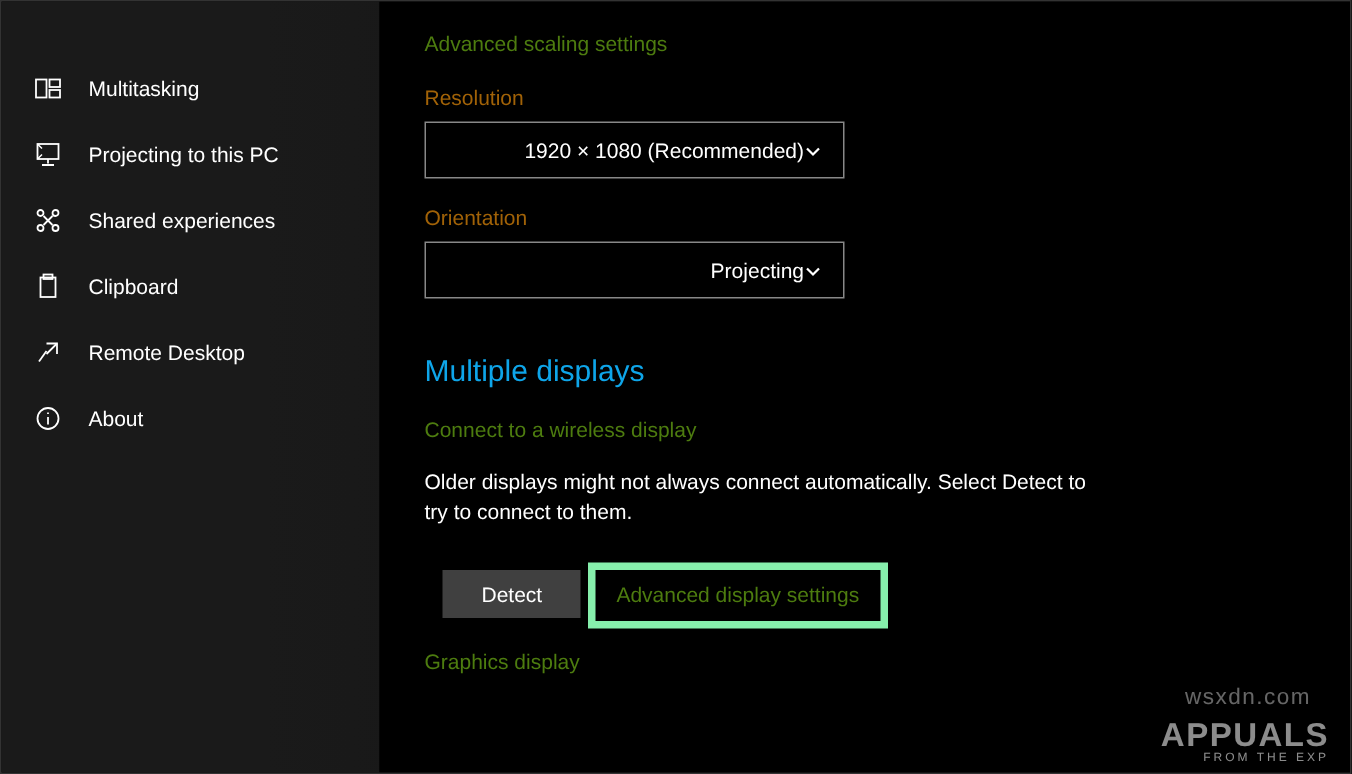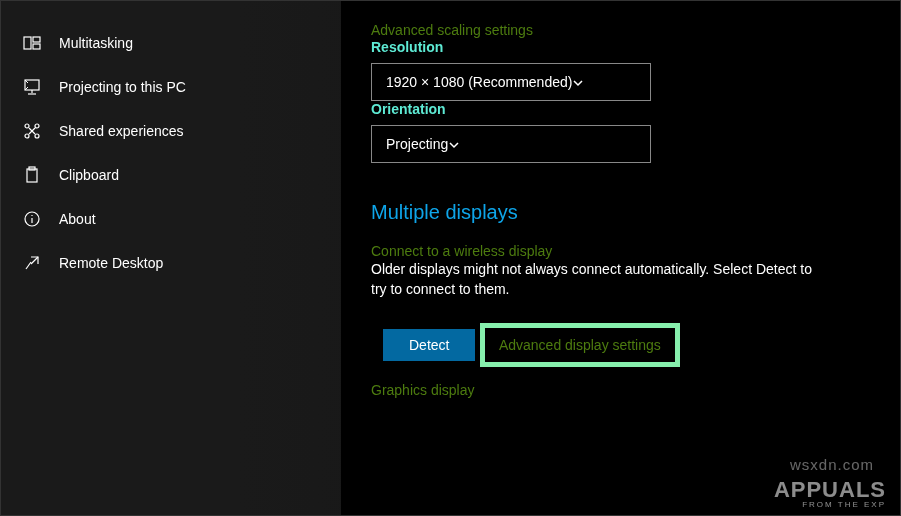--- a/index.html
+++ b/index.html
@@ -10,23 +10,23 @@
     }
     body {
       width: 901px;
       height: 516px;
       background: #000;
       display: flex;
       overflow: hidden;
       border: 1px solid #333;
     }
     .sidebar {
-      width: 340px;
+      width: 252px;
       background: linear-gradient(to right, #1a1a1a 0%, #1a1a1a 70%, rgba(26,26,26,0.95) 100%);
-      padding-top: 20px;
+      padding-top: 36px;
       text-align: center;
     }
     .sidebar-item {
       display: flex;
       align-items: center;
       padding: 13px 22px;
       color: #fff;
       font-size: 14px;
       cursor: pointer;
     }
@@ -53,34 +53,34 @@
       color: #fff;
       position: relative;
     }
     .link {
       color: #4d7c0f;
       font-size: 14px;
       cursor: pointer;
       display: inline-block;
     }
     .field-label {
-      color: #5eead4;
-      font-size: 14px;
+      color: #a16207;
+      font-size: 14px;
+      margin-top: 18px;
       margin-bottom: 8px;
-      font-weight: bold;
     }
     .dropdown {
       width: 280px;
       border: 1px solid #888;
       background: #000;
       color: #fff;
       padding: 10px 14px;
       font-size: 14px;
       display: flex;
-      justify-content: flex-start;
+      justify-content: flex-end;
       align-items: center;
       cursor: pointer;
     }
     .dropdown .chevron {
       width: 12px;
       height: 12px;
     }
     .dropdown .chevron svg {
       width: 12px;
       height: 12px;
@@ -93,24 +93,24 @@
       font-weight: normal;
       color: #0ea5e9;
       margin-top: 38px;
       margin-bottom: 18px;
     }
     .body-text {
       font-size: 14px;
       color: #fff;
       max-width: 460px;
       line-height: 1.4;
-      margin-top: 0;
+      margin-top: 16px;
     }
     .button {
-      background: #0369a1;
+      background: #404040;
       color: #fff;
       border: none;
       padding: 8px 26px;
       font-size: 14px;
       margin-top: 14px;
       margin-left: 12px;
       cursor: pointer;
     }
     .highlighted-link {
       border: 5px solid #86efac;
@@ -196,37 +196,37 @@
           <rect x="4" y="3" width="10" height="13"></rect>
           <rect x="6" y="1" width="6" height="3"></rect>
         </svg>
     </span>
     <span>Clipboard</span>
   </div>
 
   <div class="sidebar-item">
     <span class="icon">
       <svg viewBox="0 0 18 18">
+          <line x1="3" y1="15" x2="8" y2="8"></line>
+          <polyline points="8,3 15,3 15,10"></polyline>
+          <line x1="15" y1="3" x2="8" y2="10"></line>
+        </svg>
+    </span>
+    <span>Remote Desktop</span>
+  </div>
+
+  <div class="sidebar-item">
+    <span class="icon">
+      <svg viewBox="0 0 18 18">
           <circle cx="9" cy="9" r="7"></circle>
           <line x1="9" y1="5" x2="9" y2="6"></line>
           <line x1="9" y1="8" x2="9" y2="13"></line>
         </svg>
     </span>
     <span>About</span>
-  </div>
-
-  <div class="sidebar-item">
-    <span class="icon">
-      <svg viewBox="0 0 18 18">
-          <line x1="3" y1="15" x2="8" y2="8"></line>
-          <polyline points="8,3 15,3 15,10"></polyline>
-          <line x1="15" y1="3" x2="8" y2="10"></line>
-        </svg>
-    </span>
-    <span>Remote Desktop</span>
   </div>
 
 </div>
 
 <div class="content">
 
   <span class="link">Advanced scaling settings</span>
 
   <div class="field-label">Resolution</div>
   <div class="dropdown">

